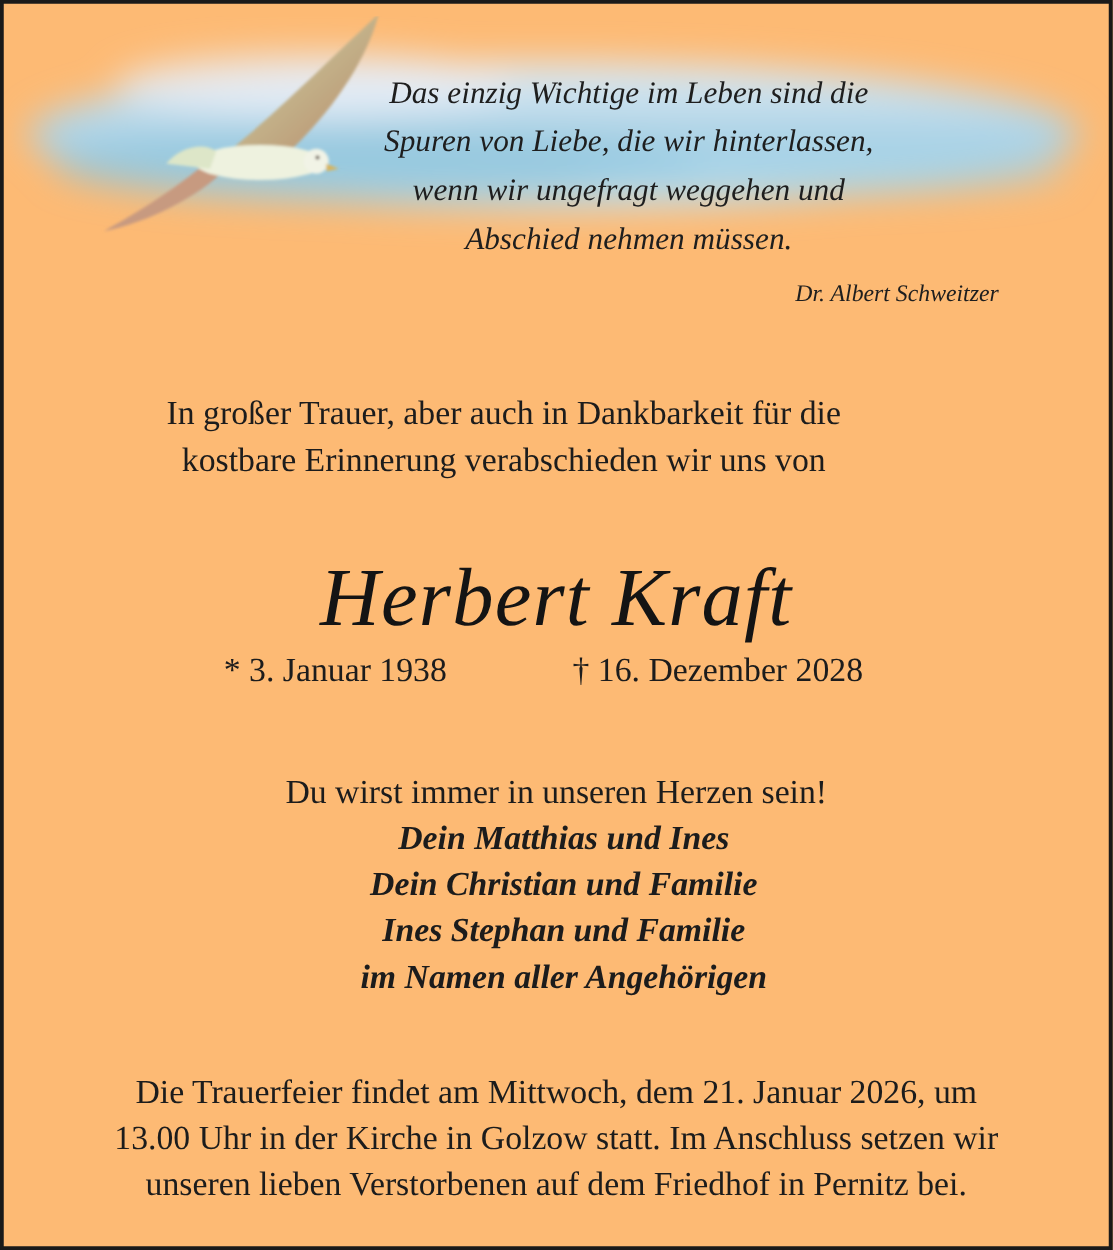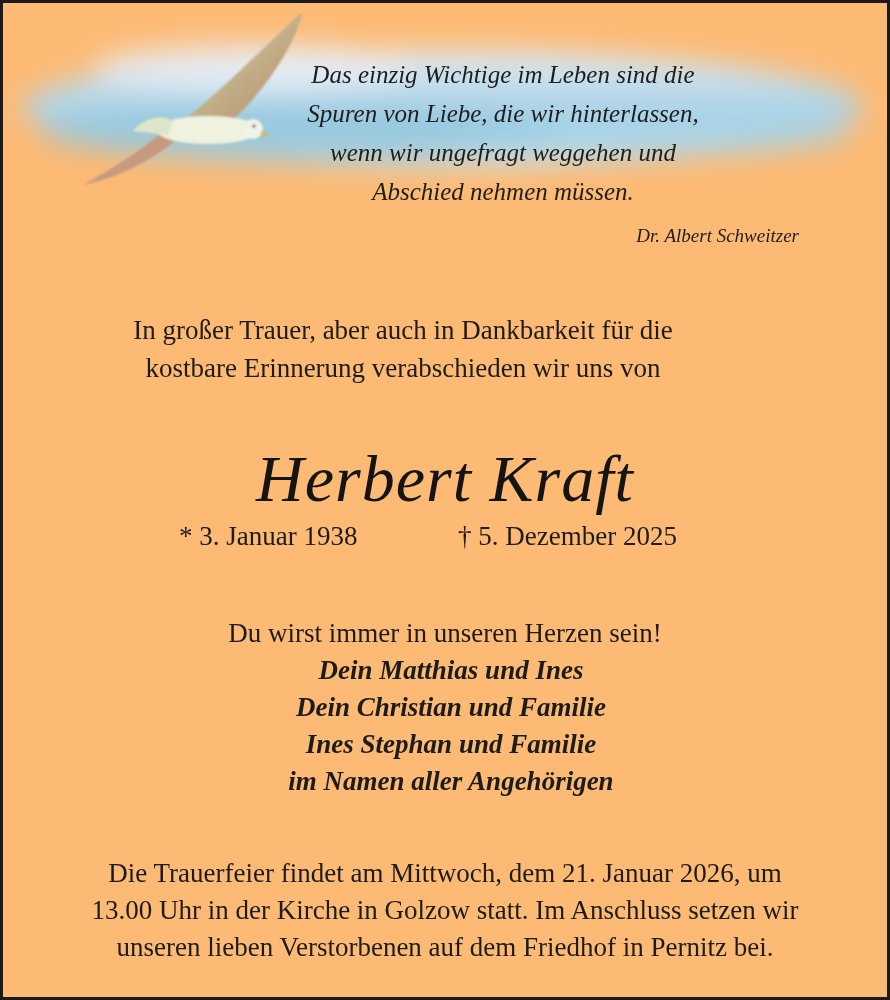--- a/index.html
+++ b/index.html
@@ -97,21 +97,21 @@
   </div>
   <div class="author">Dr. Albert Schweitzer</div>
 
   <div class="intro">
     <div>In großer Trauer, aber auch in Dankbarkeit für die</div>
     <div>kostbare Erinnerung verabschieden wir uns von</div>
   </div>
 
   <div class="name">Herbert Kraft</div>
   <div class="dates birth">* 3. Januar 1938</div>
-  <div class="dates death">† 5. Dezember 2025</div>
+  <div class="dates death">† 16. Dezember 2028</div>
 
   <div class="family">
     <div>Du wirst immer in unseren Herzen sein!</div>
     <div class="bold">Dein Matthias und Ines</div>
     <div class="bold">Dein Christian und Familie</div>
     <div class="bold">Ines Stephan und Familie</div>
     <div class="bold">im Namen aller Angehörigen</div>
   </div>
 
   <div class="service">

